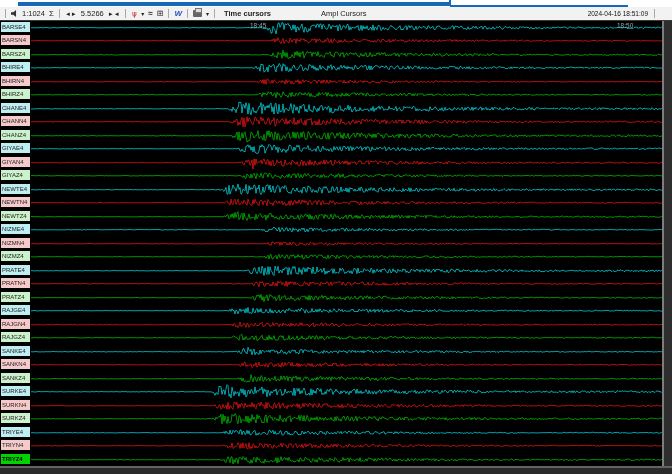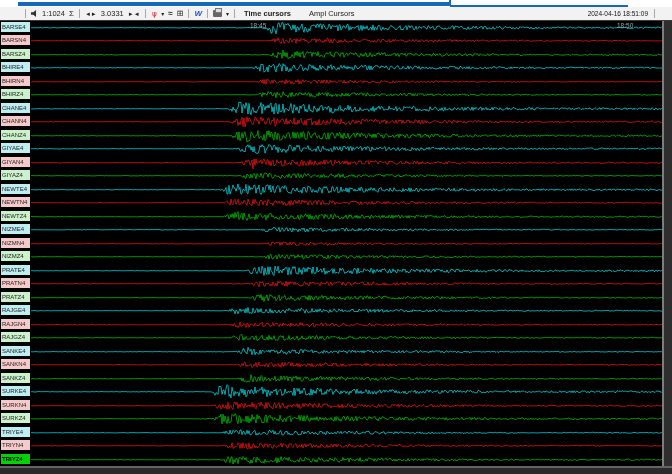--- a/index.html
+++ b/index.html
@@ -4,21 +4,21 @@
 <style>
   html,body{margin:0;padding:0;background:#888;}
   .app{width:672px;height:474px;position:relative;background:#000;overflow:hidden;
        font-family:"Liberation Sans",sans-serif;}
   .topstrip{position:absolute;top:0;left:0;width:672px;height:7px;background:#ffffff;}
   .bluebar{position:absolute;left:18px;top:2px;width:432px;height:4px;background:#1668b8;}
   .blueline{position:absolute;left:450px;top:5px;width:178px;height:2px;background:#1668b8;}
   .bluetick{position:absolute;left:449px;top:0;width:2px;height:6px;background:#1668b8;}
   .toolbar{position:absolute;top:7px;left:0;width:672px;height:14px;background:#f2f2f2;
            border-bottom:1px solid #3a3a3a;box-sizing:border-box;display:flex;align-items:center;
-           font-size:7.5px;color:#222;padding:0 2px 0 22px;white-space:nowrap;justify-content:space-between;}
+           font-size:7.5px;color:#222;padding:0 2px 0 2px;white-space:nowrap;justify-content:space-between;}
   .sep{width:1px;height:9px;background:#a8a8a8;margin:0 3px;flex:none;}
   .tlabel{margin:0 2px;}
   .ticon{margin:0 2px;font-size:8px;line-height:8px;}
   .red{color:#c22;}
   .blue{color:#2a51c0;font-style:italic;font-weight:bold;}
   .small{font-size:6px;}
   .speaker{width:7px;height:7px;background:#333;margin:0 2px;flex:none;
            clip-path:polygon(0 32%,32% 32%,72% 0,72% 100%,32% 68%,0 68%);}
   .printer{width:9px;height:7px;background:#666;border-radius:1px;position:relative;margin:0 2px;flex:none;}
   .printer:before{content:"";position:absolute;left:2px;top:-2px;width:5px;height:3px;background:#ddd;border:1px solid #777;}
@@ -50,35 +50,35 @@
     <div class="bluetick"></div>
   </div>
 
   <div class="toolbar">
     <span class="sep"></span>
     <span class="speaker"></span>
     <span class="tlabel">1:1024</span>
     <span class="ticon">Σ</span>
     <span class="sep"></span>
     <span class="ticon small">◄►</span>
-    <span class="tlabel">3.0331</span>
+    <span class="tlabel">5.5266</span>
     <span class="ticon small">►◄</span>
     <span class="sep"></span>
     <span class="ticon red" style="display:inline-block;transform:rotate(180deg);">⋔</span>
     <span class="ticon small">▾</span>
     <span class="ticon" style="font-weight:bold;">≈</span>
     <span class="ticon">⊞</span>
     <span class="sep"></span>
     <span class="ticon blue">W</span>
     <span class="sep"></span>
     <span class="printer"></span>
     <span class="ticon small">▾</span>
     <span class="sep"></span>
     <span class="tlabel" style="margin-left:6px;font-weight:bold;">Time cursors</span>
-    <span class="tlabel" style="margin-left:16px;">Ampl Cursors</span>
+    <span class="tlabel" style="margin-left:48px;">Ampl Cursors</span>
     <span class="spacer"></span>
     <span class="datetime">2024-04-16 18:51:09</span>
     <span class="sep"></span>
     <span style="width:12px;flex:none;"></span>
   </div>
 
   <div class="main">
     <div class="labels">
         <div class="labelrow">
           <div class="labelbox" style="background: rgb(191, 238, 242);">BARSE4</div>

